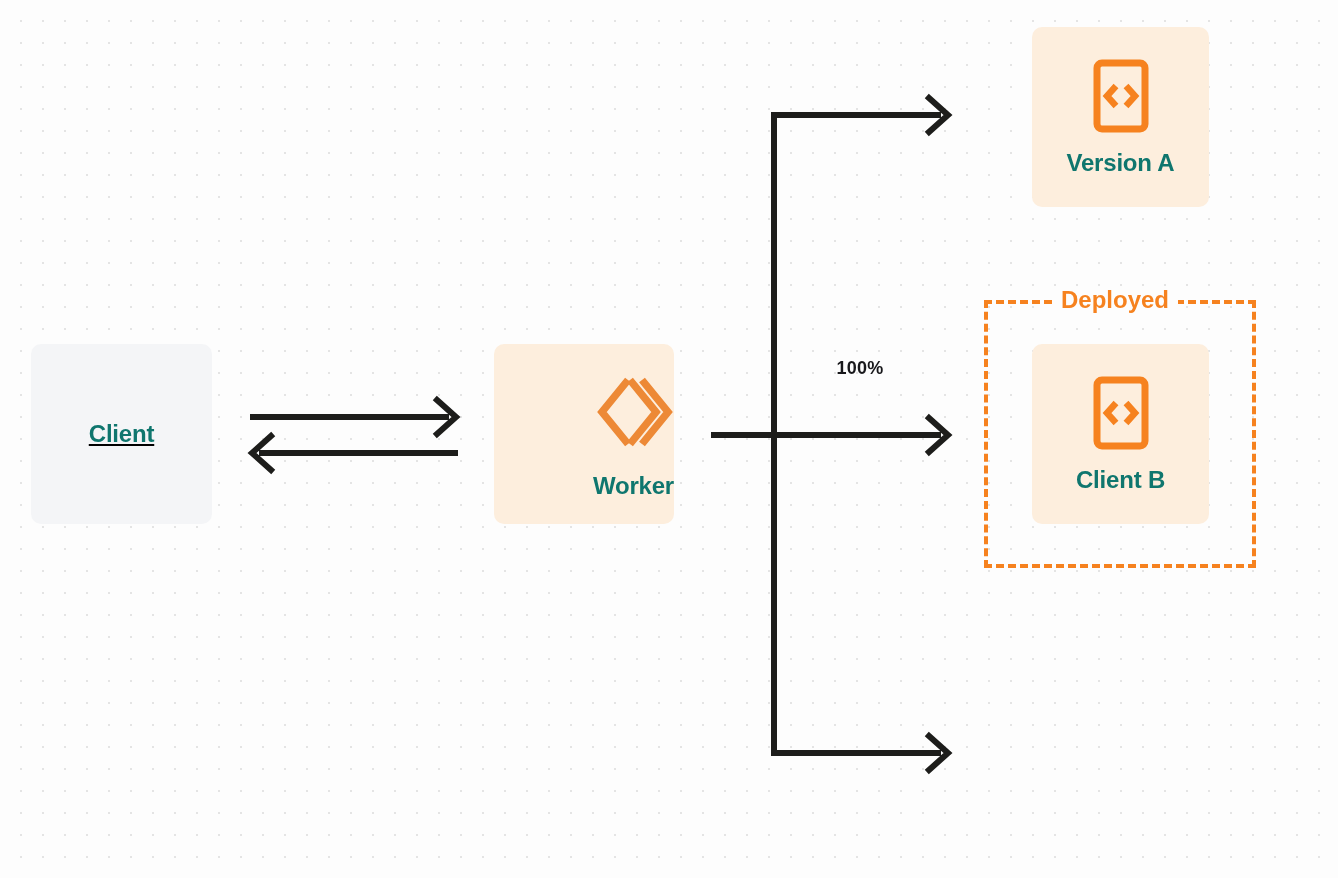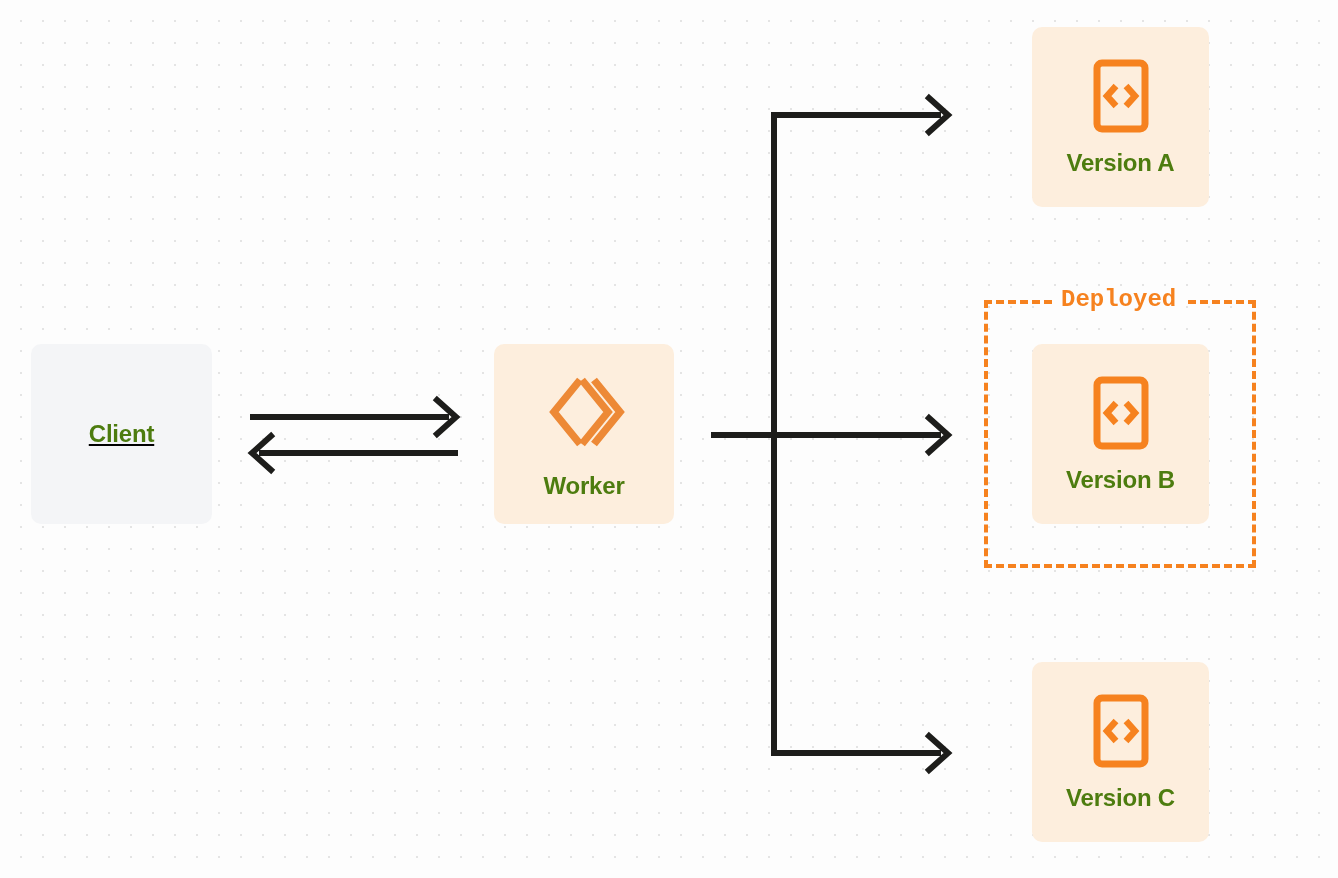--- a/index.html
+++ b/index.html
@@ -43,29 +43,30 @@
     align-items: center;
     justify-content: center;
   }
 
   .node-client {
     background: #f4f5f7;
     text-decoration: underline;
   }
   .node-worker {
     background: #fdeedd;
+    align-items: flex-end;
   }
   .node-version {
     background: #fdeedd;
   }
 
   .node-label {
     font-size: 24px;
     font-weight: bold;
-    color: #4d7c0f;
+    color: #0f766e;
     letter-spacing: -0.2px;
     line-height: 1;
   }
 
   .worker-label {
     margin-top: 20px;
   }
   .version-label {
     margin-top: 18px;
   }
@@ -140,20 +141,21 @@
       <polyline points="929,418 948,435 929,452" fill="none" stroke="#1d1d1b" stroke-width="6" stroke-linecap="square" stroke-linejoin="miter"></polyline>
     </g>
 
     <g>
       <line x1="771" y1="753" x2="941" y2="753" stroke="#1d1d1b" stroke-width="6" stroke-linecap="butt"></line>
       <polyline points="929,736 948,753 929,770" fill="none" stroke="#1d1d1b" stroke-width="6" stroke-linecap="square" stroke-linejoin="miter"></polyline>
     </g>
   </svg>
 
   <div class="traffic-label" style="left:780px; top:352px; width:160px;">
+    <div>100%</div>
   </div>
 
   <div class="node node-client" style="left:31px; top:344px; width:181px; height:180px;">
     <div class="node-label">Client</div>
   </div>
 
   <div class="node node-worker" style="left:494px; top:344px; width:180px; height:180px;">
     <span class="icon-wrap">
       <svg width="84" height="84" viewBox="0 0 84 84">
 
@@ -172,37 +174,27 @@
       <svg width="58" height="74" viewBox="0 0 58 74">
         <rect x="5" y="4" width="48" height="66" rx="5" ry="5" fill="none" stroke="#f6821f" stroke-width="7"></rect>
         <polyline points="24,27 15,37 24,47" fill="none" stroke="#f6821f" stroke-width="6.5" stroke-linecap="butt" stroke-linejoin="miter"></polyline>
         <polyline points="34,27 43,37 34,47" fill="none" stroke="#f6821f" stroke-width="6.5" stroke-linecap="butt" stroke-linejoin="miter"></polyline>
       </svg>
     </span>
     <div class="node-label version-label">Version A</div>
   </div>
 
   <div class="deployed-frame" style="left:984px; top:300px; width:272px; height:268px;"></div>
-  <div class="deployed-label" style="left:1052px; top:288px;font-family:Liberation Mono, monospace;">Deployed</div>
+  <div class="deployed-label" style="left:1052px; top:288px;">Deployed</div>
 
   <div class="node node-version" style="left:1032px; top:344px; width:177px; height:180px;">
     <span class="icon-wrap">
       <svg width="58" height="74" viewBox="0 0 58 74">
         <rect x="5" y="4" width="48" height="66" rx="5" ry="5" fill="none" stroke="#f6821f" stroke-width="7"></rect>
         <polyline points="24,27 15,37 24,47" fill="none" stroke="#f6821f" stroke-width="6.5" stroke-linecap="butt" stroke-linejoin="miter"></polyline>
         <polyline points="34,27 43,37 34,47" fill="none" stroke="#f6821f" stroke-width="6.5" stroke-linecap="butt" stroke-linejoin="miter"></polyline>
       </svg>
     </span>
-    <div class="node-label version-label">Version B</div>
-  </div>
-
-  <div class="node node-version" style="left:1032px; top:662px; width:177px; height:180px;">
-    <span class="icon-wrap">
-      <svg width="58" height="74" viewBox="0 0 58 74">
-        <rect x="5" y="4" width="48" height="66" rx="5" ry="5" fill="none" stroke="#f6821f" stroke-width="7"></rect>
-        <polyline points="24,27 15,37 24,47" fill="none" stroke="#f6821f" stroke-width="6.5" stroke-linecap="butt" stroke-linejoin="miter"></polyline>
-        <polyline points="34,27 43,37 34,47" fill="none" stroke="#f6821f" stroke-width="6.5" stroke-linecap="butt" stroke-linejoin="miter"></polyline>
-      </svg>
-    </span>
-    <div class="node-label version-label">Version C</div>
-  </div>
+    <div class="node-label version-label">Client B</div>
+  </div>
+
 
 </div>
 
 </body></html>

